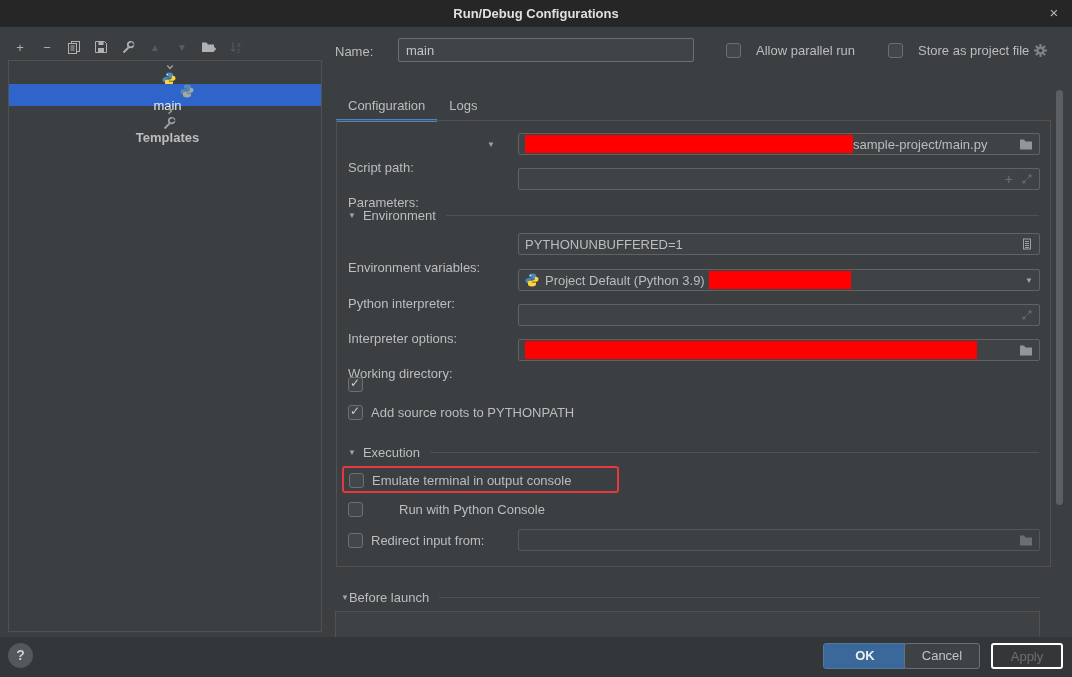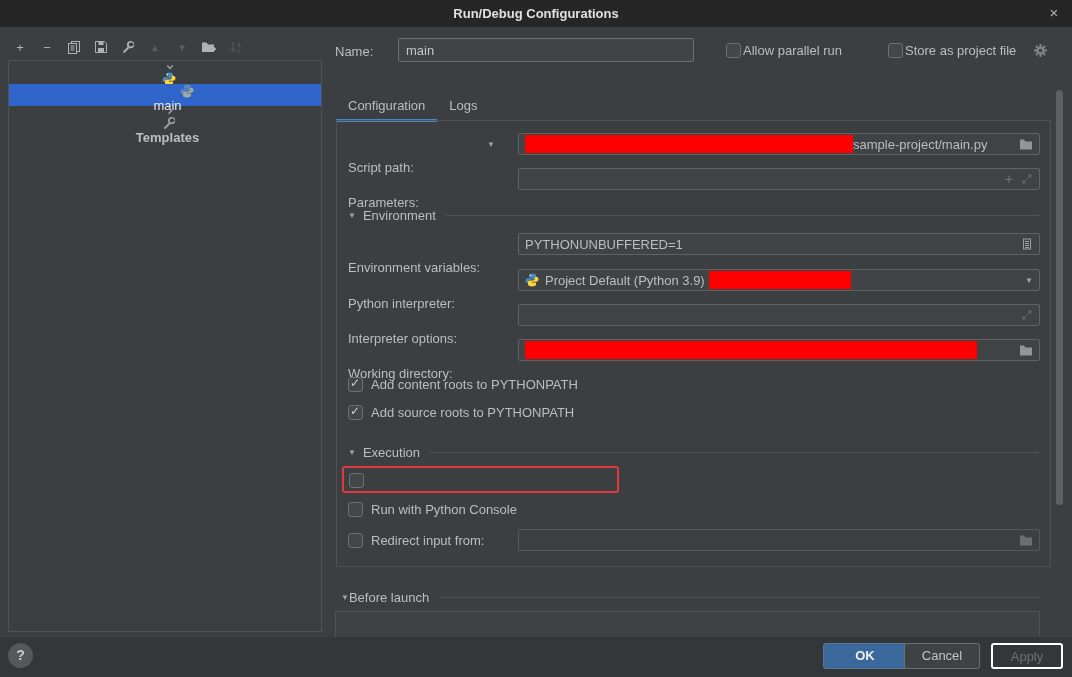--- a/index.html
+++ b/index.html
@@ -29,21 +29,21 @@
   .tree-row .ticon { width:14px; height:14px; margin-left:8px; flex:0 0 auto; }
   .tree-row .tlabel { margin-left:5px; font-weight:bold; color:#bcbec0; }
   .tree-row.selected { background:#2f65ca; }
   .tree-row.selected .tlabel { font-weight:normal; color:#e8eaec; }
 
   
   .name-label { position:absolute; left:335px; top:44px; }
   .name-input { position:absolute; left:398px; top:38px; width:296px; height:24px;
                 background:#404447; border:1px solid #6b6f72; border-radius:2px;
                 color:#c3c5c7; font-family:inherit; font-size:13px; padding:0 7px; outline:none; }
-  .hdr-cb-row { position:absolute; top:43px; display:flex; align-items:center; gap:2px; }
+  .hdr-cb-row { position:absolute; top:43px; display:flex; align-items:center; gap:15px; }
   .gear { position:absolute; left:1033px; top:43px; width:15px; height:15px; }
 
   
   .cb { width:15px; height:15px; border:1px solid #6d7072; border-radius:3px; background:#43474a;
         position:relative; flex:0 0 auto; }
   .cb.checked::after { content:"✓"; position:absolute; left:1px; top:-2px; color:#ced1d3; font-size:12px; }
 
   
   .tabs { position:absolute; left:336px; top:91px; display:flex; }
   .tab { padding:7px 12px 9px 12px; color:#bbbdbf; cursor:pointer; }
@@ -321,39 +321,39 @@
         <span>
           <svg width="14" height="12" viewBox="0 0 14 12">
               <path d="M1 1.5 h4 l1.5 2 H13 v8 H1 z" fill="#8f979a"></path>
             </svg>
         </span>
       </div>
     </div>
 
     <div class="cb-row" style="top:252px;">
       <span class="cb checked"></span>
-      <span class="cblabel">Add content roots to PYTHONPATH</span>
     </div>
     <div class="cb-row" style="top:280px;">
       <span class="cb checked"></span>
       <span class="cblabel">Add source roots to PYTHONPATH</span>
     </div>
 
     <div class="section-hdr" style="top:320px;">
       <span class="tri">▼</span>
       <span class="stitle">Execution</span>
       <span class="line"></span>
     </div>
 
     <div class="annot" style="top:345px;"></div>
     <div class="cb-row" style="top:348px;">
       <span class="cb" style="margin-left:12px;"></span>
-    </div>
-
-    <div class="cb-row" style="top:377px;">
+      <span class="cblabel">Emulate terminal in output console</span>
+    </div>
+
+    <div class="cb-row" style="top:377px;gap:28px;">
       <span class="cb"></span>
       <span class="cblabel">Run with Python Console</span>
     </div>
 
     <div class="cb-row" style="top:408px;">
       <span class="cb"></span>
       <span class="cblabel">Redirect input from:</span>
       <div class="field disabled">
         <span></span>
         <span class="spacer"></span>

